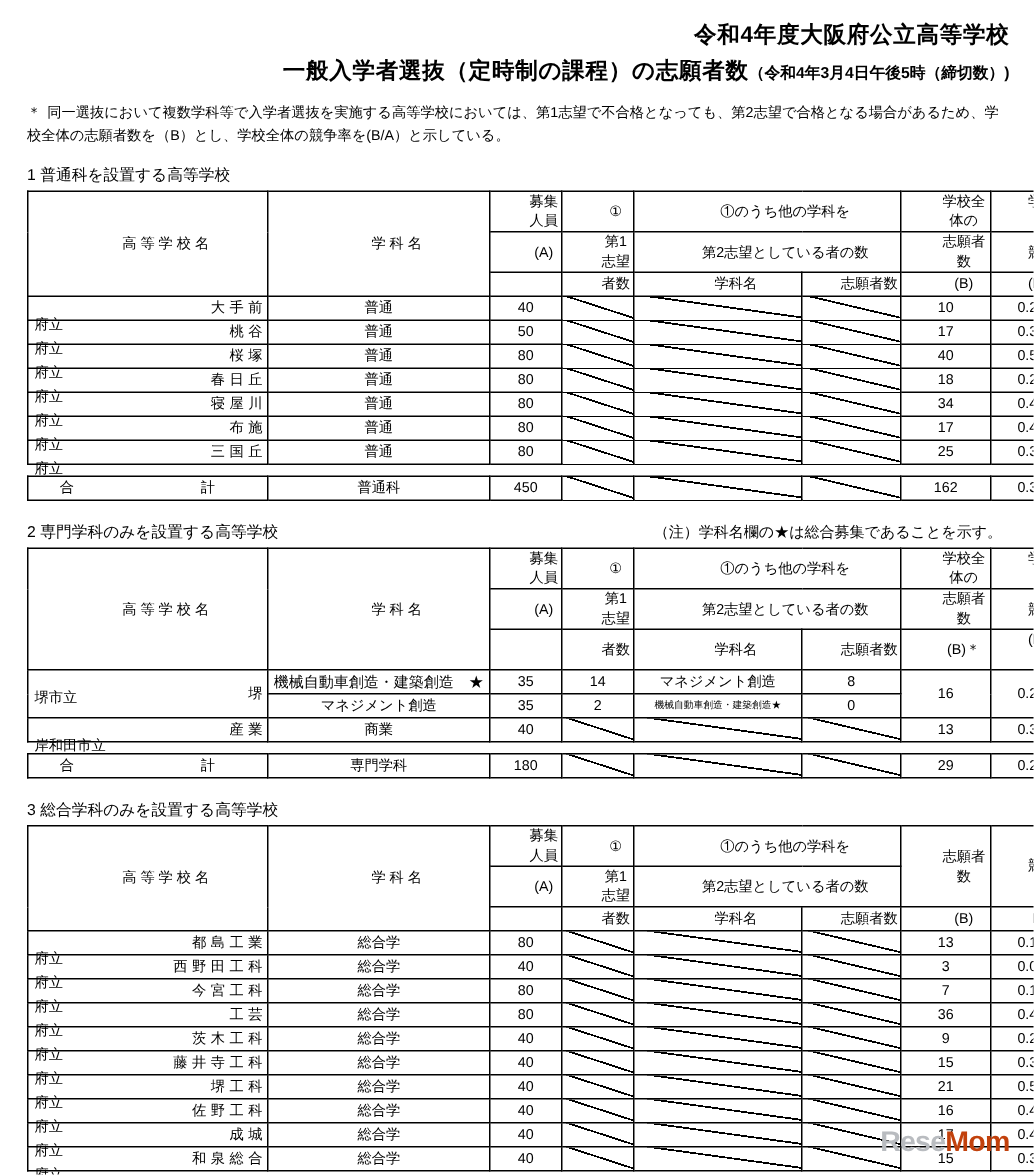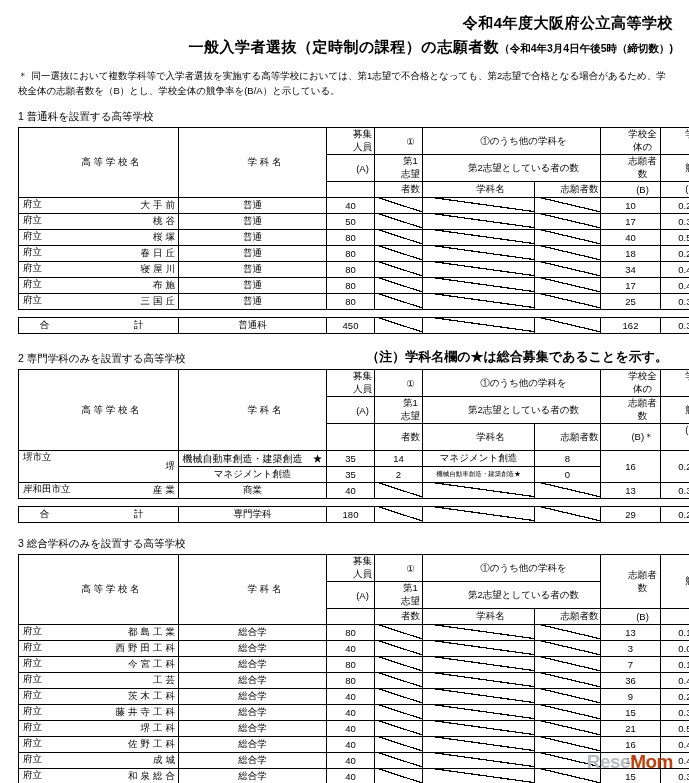--- a/index.html
+++ b/index.html
@@ -22,21 +22,21 @@
   h2.subtitle .small{font-size:10.5px;font-weight:bold;letter-spacing:0;}
 
   .note{
     font-size:9.5px;line-height:1.55;margin:6px 0 12px 0;
   }
   .note .ast{margin-right:4px;}
 
   .sect-head{
     font-size:10.5px;margin:0 0 3px 0;display:flex;justify-content:space-between;align-items:flex-end;
   }
-  .sect-head .right{font-size:13px;font-weight:bold;}
+  .sect-head .right{font-size:10px;}
 
   table.grid{
     border-collapse:collapse;
     width:654px;
     table-layout:fixed;
     font-size:9.5px;
   }
   table.grid td, table.grid th{
     border:1px solid #000;
     padding:0;
@@ -53,21 +53,21 @@
   .c-first{width:48px;}
   .c-oname{width:112px;}
   .c-ocount{width:66px;}
   .c-total{width:60px;}
   .c-rate{width:54px;}
 
   .left{text-align:left;padding-left:4px;}
   .right{text-align:right;padding-right:5px;}
 
   .schoolcell{position:relative;}
-  .schoolcell .pf{position:absolute;left:4px;top:0;}
+  .schoolcell .pf{position:absolute;left:4px;top:12px;}
   .schoolcell .nm{display:block;text-align:right;letter-spacing:3px;}
 
   
   .slash{
     position:relative;overflow:hidden;background:#fff;
   }
   .slash::after{
     content:"";position:absolute;left:-2px;top:-2px;
     width:150%;height:150%;
     background:linear-gradient(to top right, transparent calc(50% - .6px), #000 calc(50% - .6px), #000 calc(50% + .6px), transparent calc(50% + .6px));

